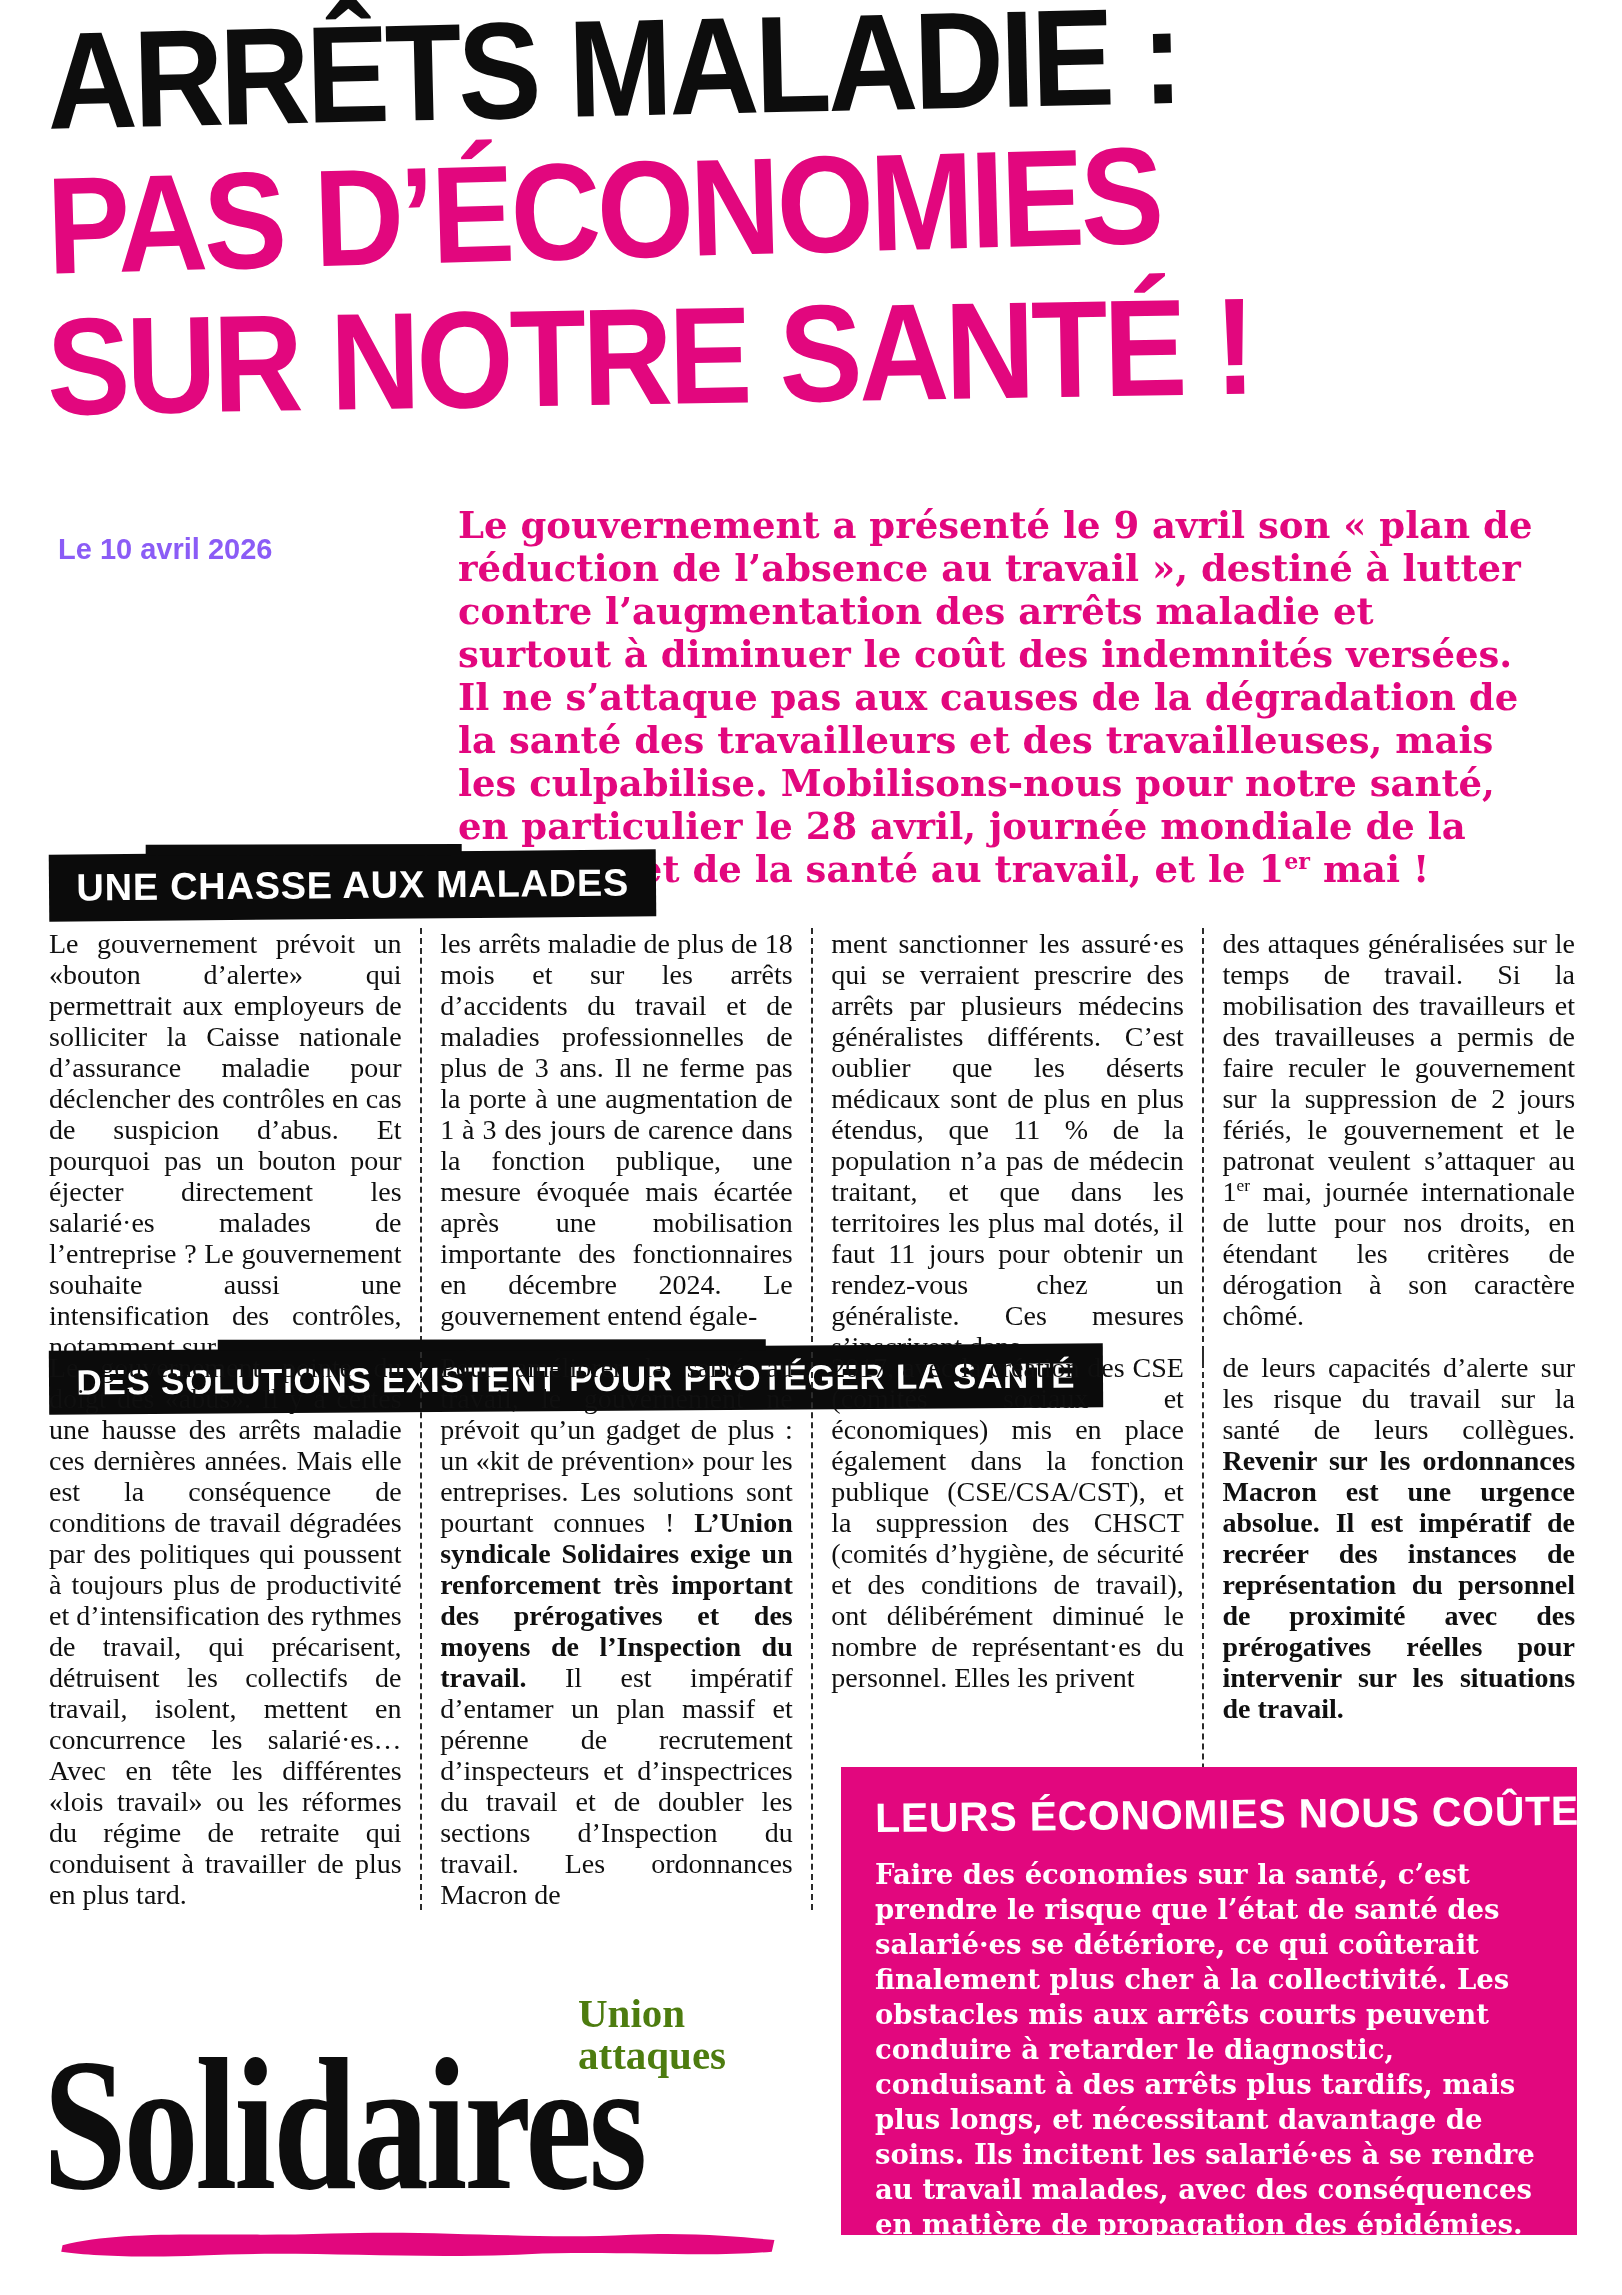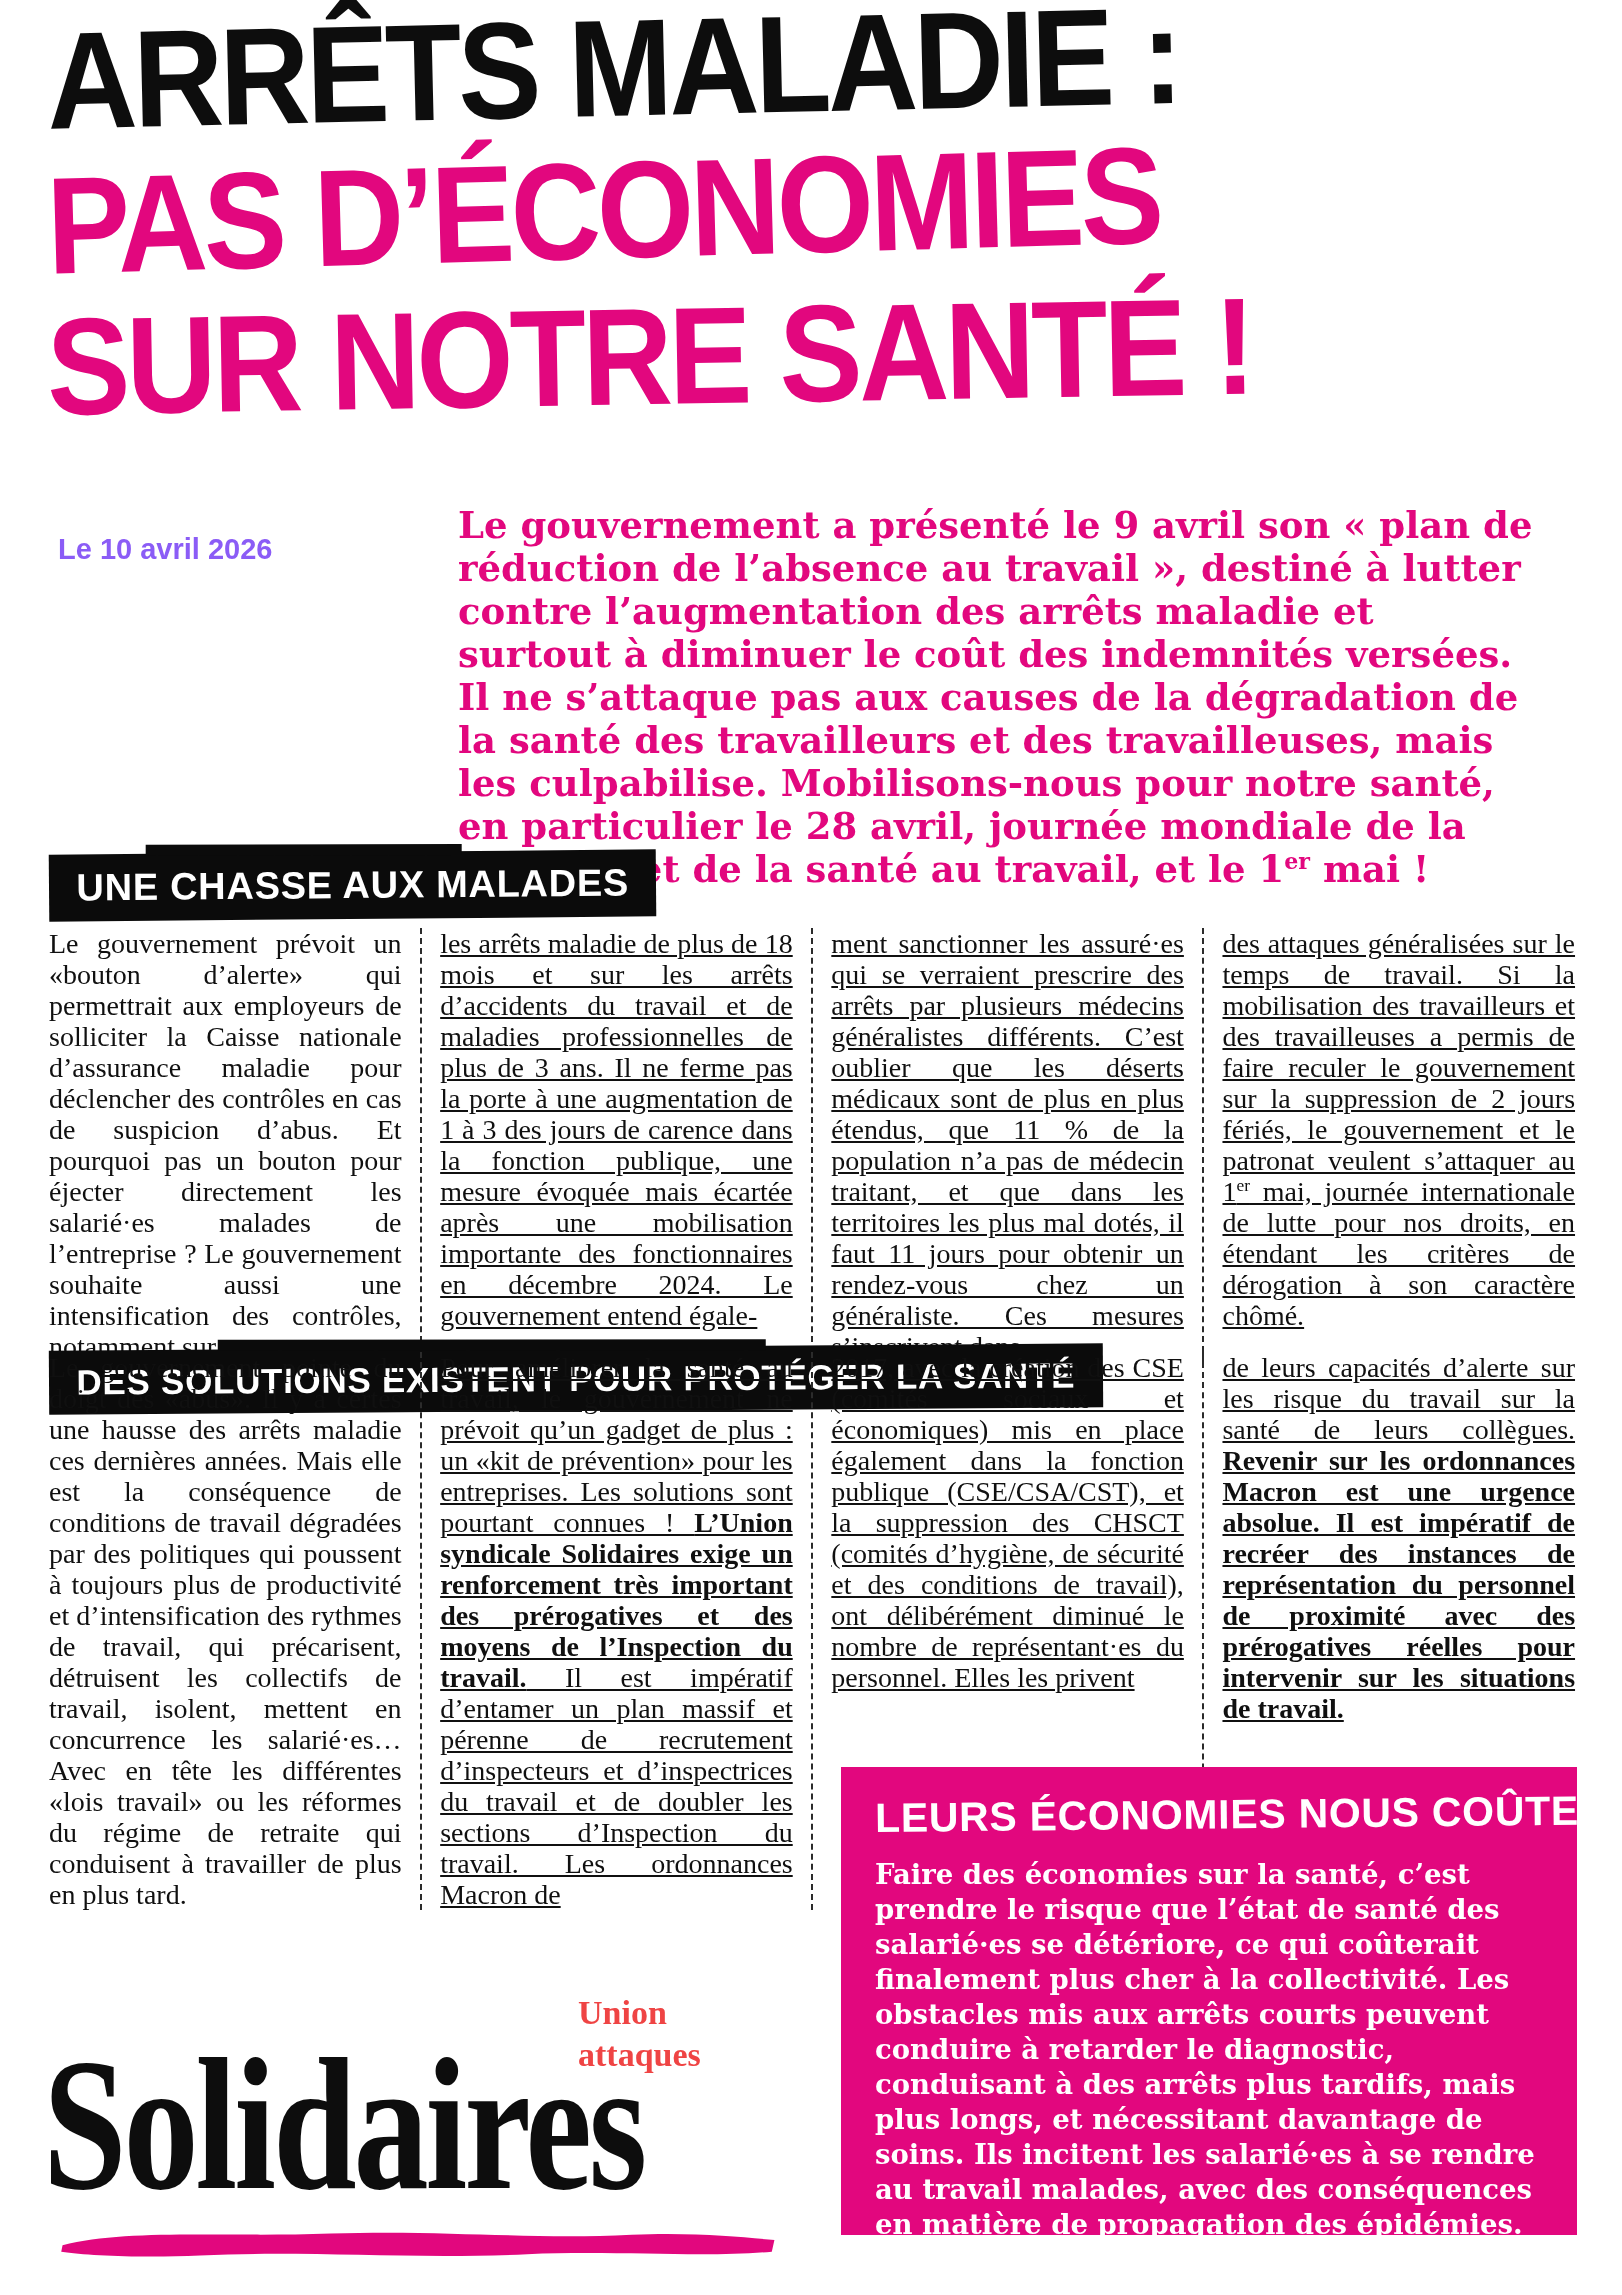--- a/index.html
+++ b/index.html
@@ -23,31 +23,31 @@
   .bar1{left:49px;top:852px;font-size:38px;padding:11.8px 27.5px;transform:rotate(-.5deg);}
   .bar2{left:49px;top:1347px;font-size:35px;padding:11.8px 27.5px;transform:rotate(-.4deg);}
 
   
   .cols{position:absolute;left:49px;width:1526px;display:flex;align-items:stretch;}
   .cols1{top:928px;}
   .cols2{top:1352px;}
   .col{flex:1 1 0;box-sizing:border-box;padding:0 18.3px;font-family:"Liberation Serif",serif;font-size:28px;line-height:31px;text-align:justify;color:#101010;margin:0;}
   .col:first-child{padding-left:0;}
   .col:last-child{padding-right:0;}
-  .col + .col{border-left:2px dashed #2b2b2b;text-decoration:underline;}
+  .col + .col{border-left:2px dashed #2b2b2b;}
   .col b{font-weight:700;}
   .col sup{font-size:.62em;line-height:0;}
 
   
   .pinkbox{position:absolute;left:841px;top:1767px;width:736px;height:468px;box-sizing:border-box;background:#e2077e;color:#ffffff;padding:27.5px 34px 23.6px;overflow:hidden;}
   .pinkbox h3{margin:0 0 15.7px;font-family:"Liberation Sans",sans-serif;font-weight:900;font-size:41px;letter-spacing:0.7px;transform:rotate(-.6deg);transform-origin:left center;white-space:nowrap;}
   .pinkbox p{margin:0;font-family:"DejaVu Serif",serif;font-weight:700;font-size:27.5px;line-height:35px;}
 
   
-  .union{position:absolute;left:578px;top:1992px;font-family:"Liberation Serif",serif;font-weight:700;font-size:34px;line-height:42px;color:#ef4444;}
+  .union{position:absolute;left:578px;top:1992px;font-family:"Liberation Serif",serif;font-weight:700;font-size:41px;line-height:42px;color:#4d7c0f;}
   .union span{display:block;}
   .solidaires{position:absolute;left:43px;top:2031px;font-family:"Liberation Serif",serif;font-weight:700;font-size:188px;line-height:1;letter-spacing:-3.9px;color:#0d0d0d;transform:scaleX(.8);transform-origin:left top;white-space:nowrap;}
   .brush{position:absolute;left:56px;top:2218px;width:723px;height:44px;}
 </style>
 </head>
 <body>
 
 <div class="page">
 
   <h1 class="title" style="margin:0;">

